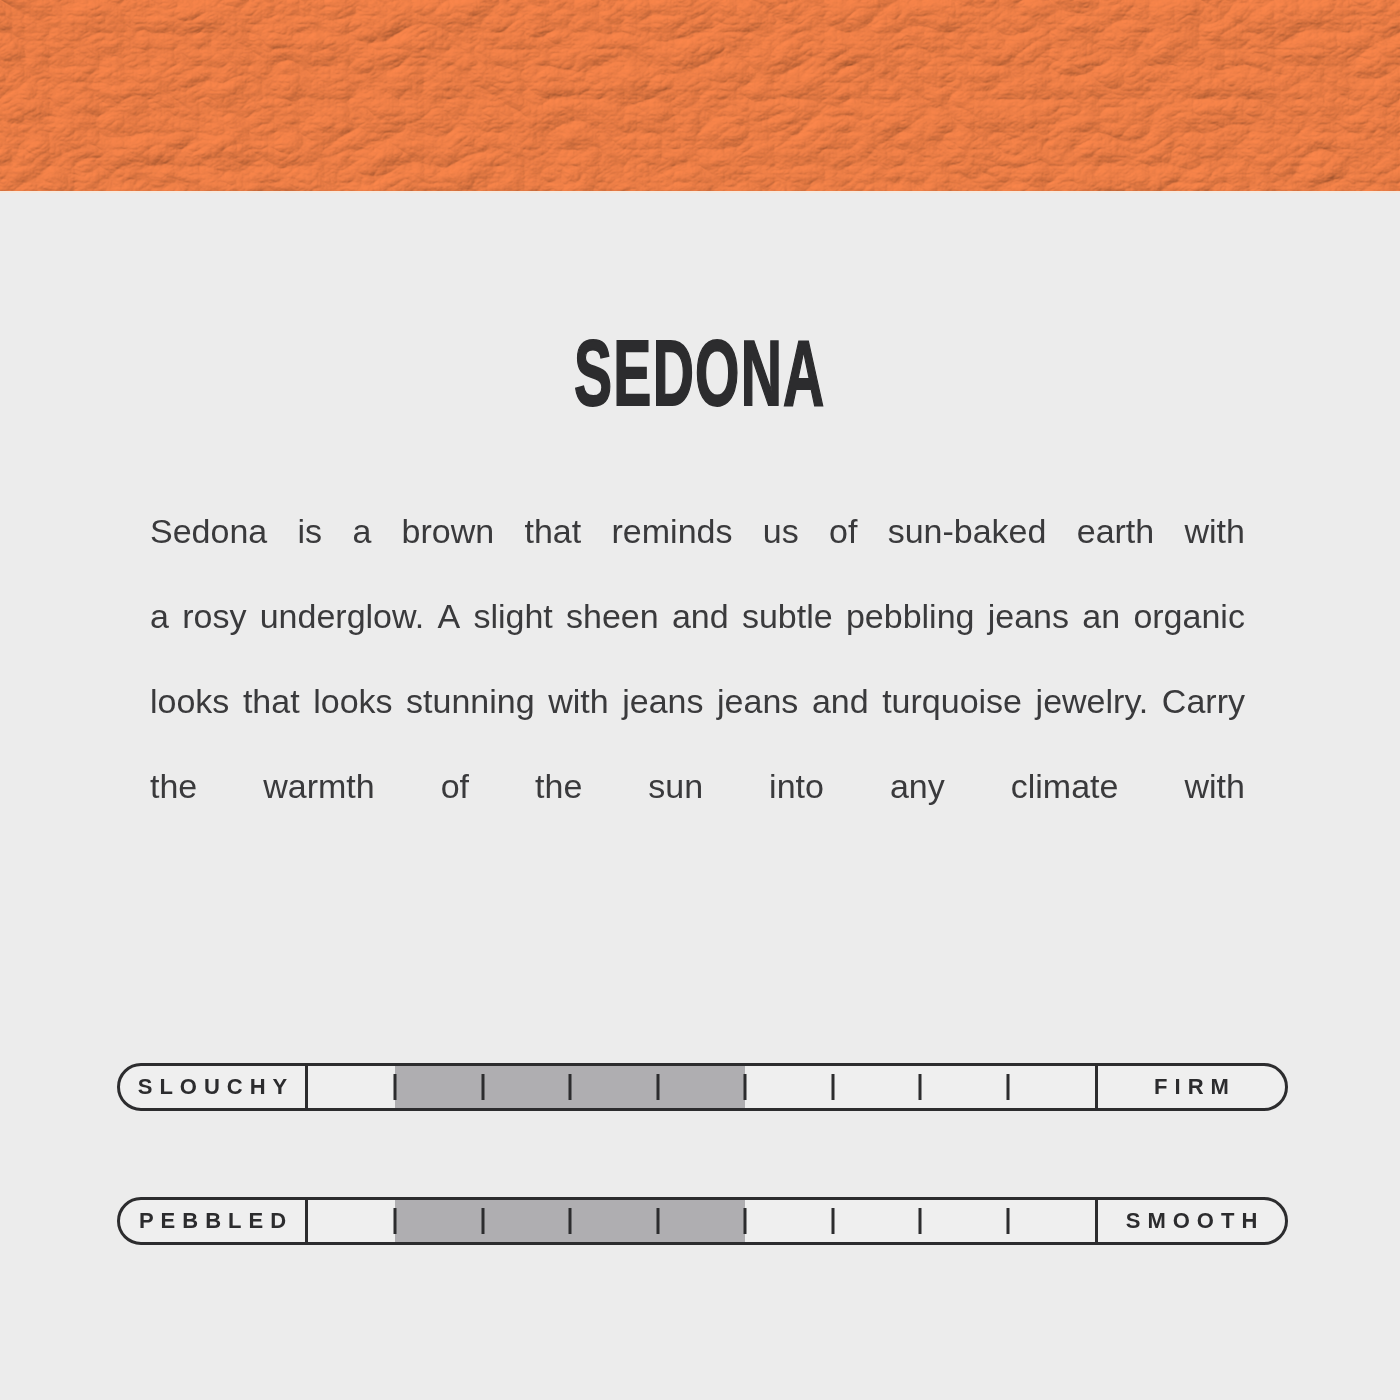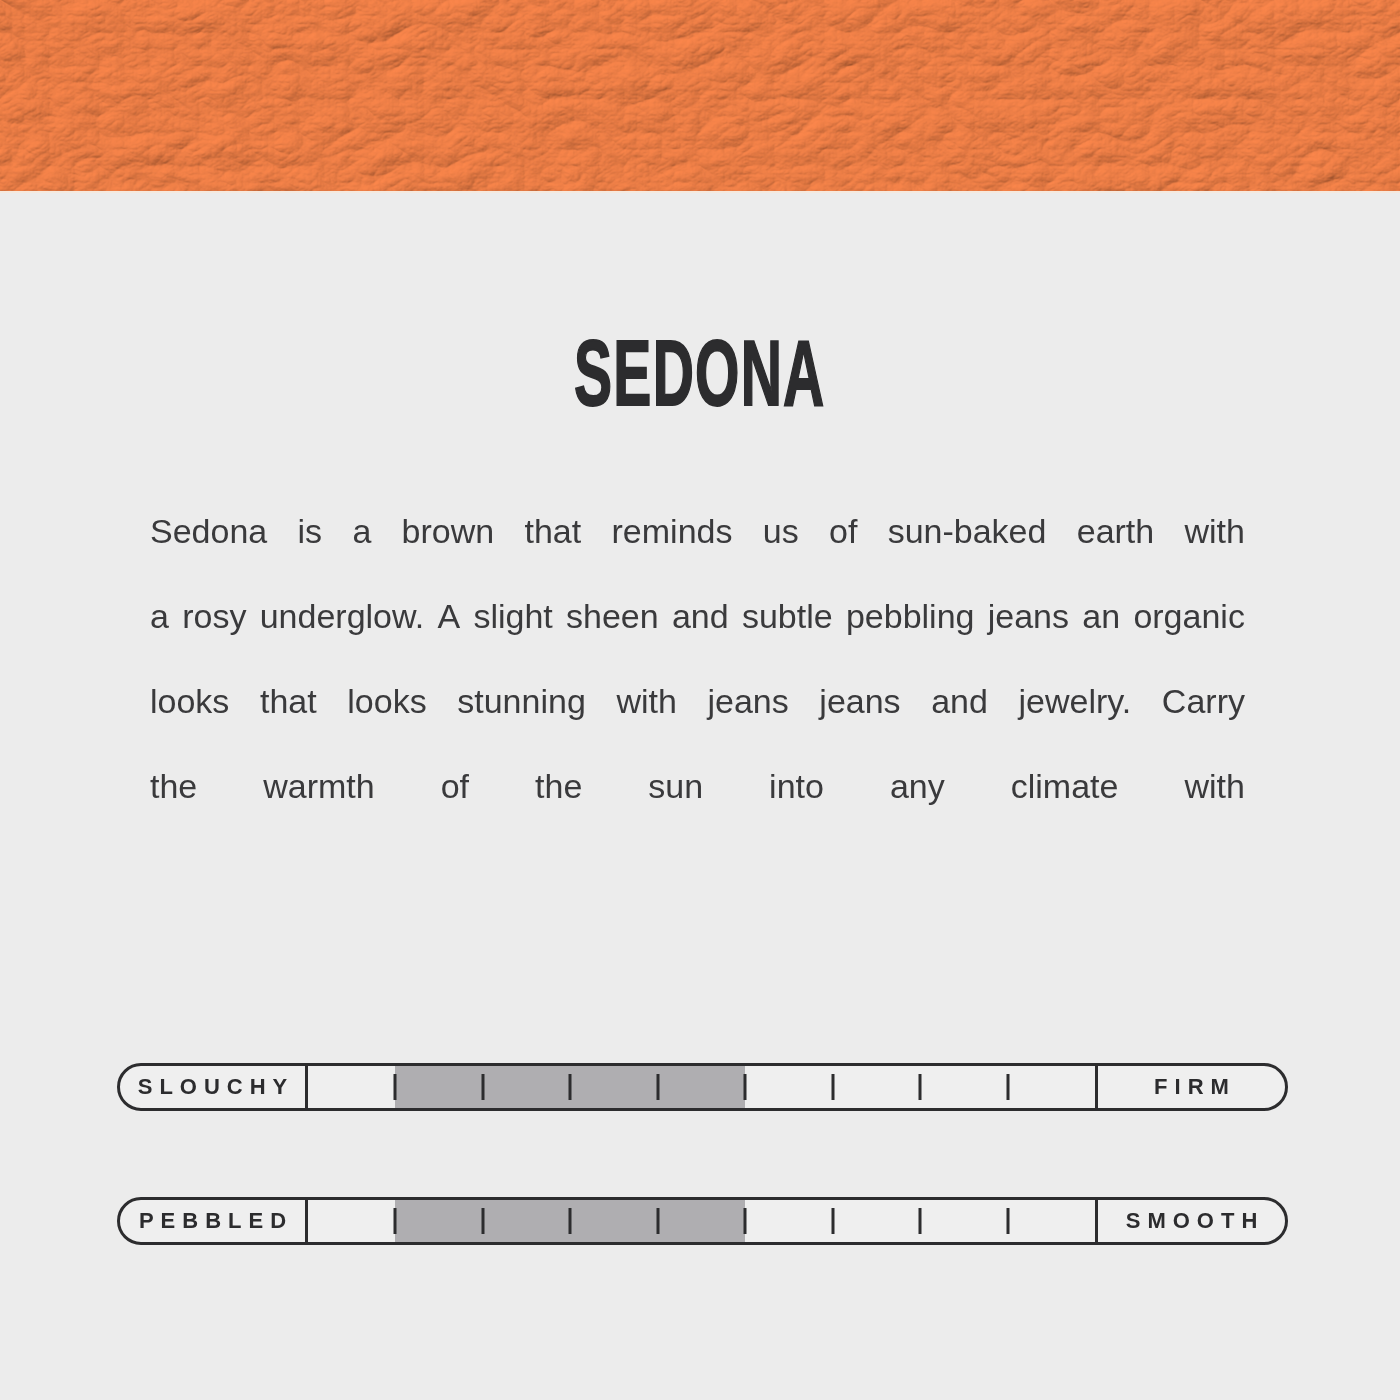--- a/index.html
+++ b/index.html
@@ -144,20 +144,21 @@
       </div>
     <div class="line">
         <span>looks</span>
         <span>that</span>
         <span>looks</span>
         <span>stunning</span>
         <span>with</span>
         <span>jeans</span>
         <span>jeans</span>
         <span>and</span>
+        <span>turquoise</span>
         <span>jewelry.</span>
         <span>Carry</span>
       </div>
     <div class="line">
         <span>the</span>
         <span>warmth</span>
         <span>of</span>
         <span>the</span>
         <span>sun</span>
         <span>into</span>

